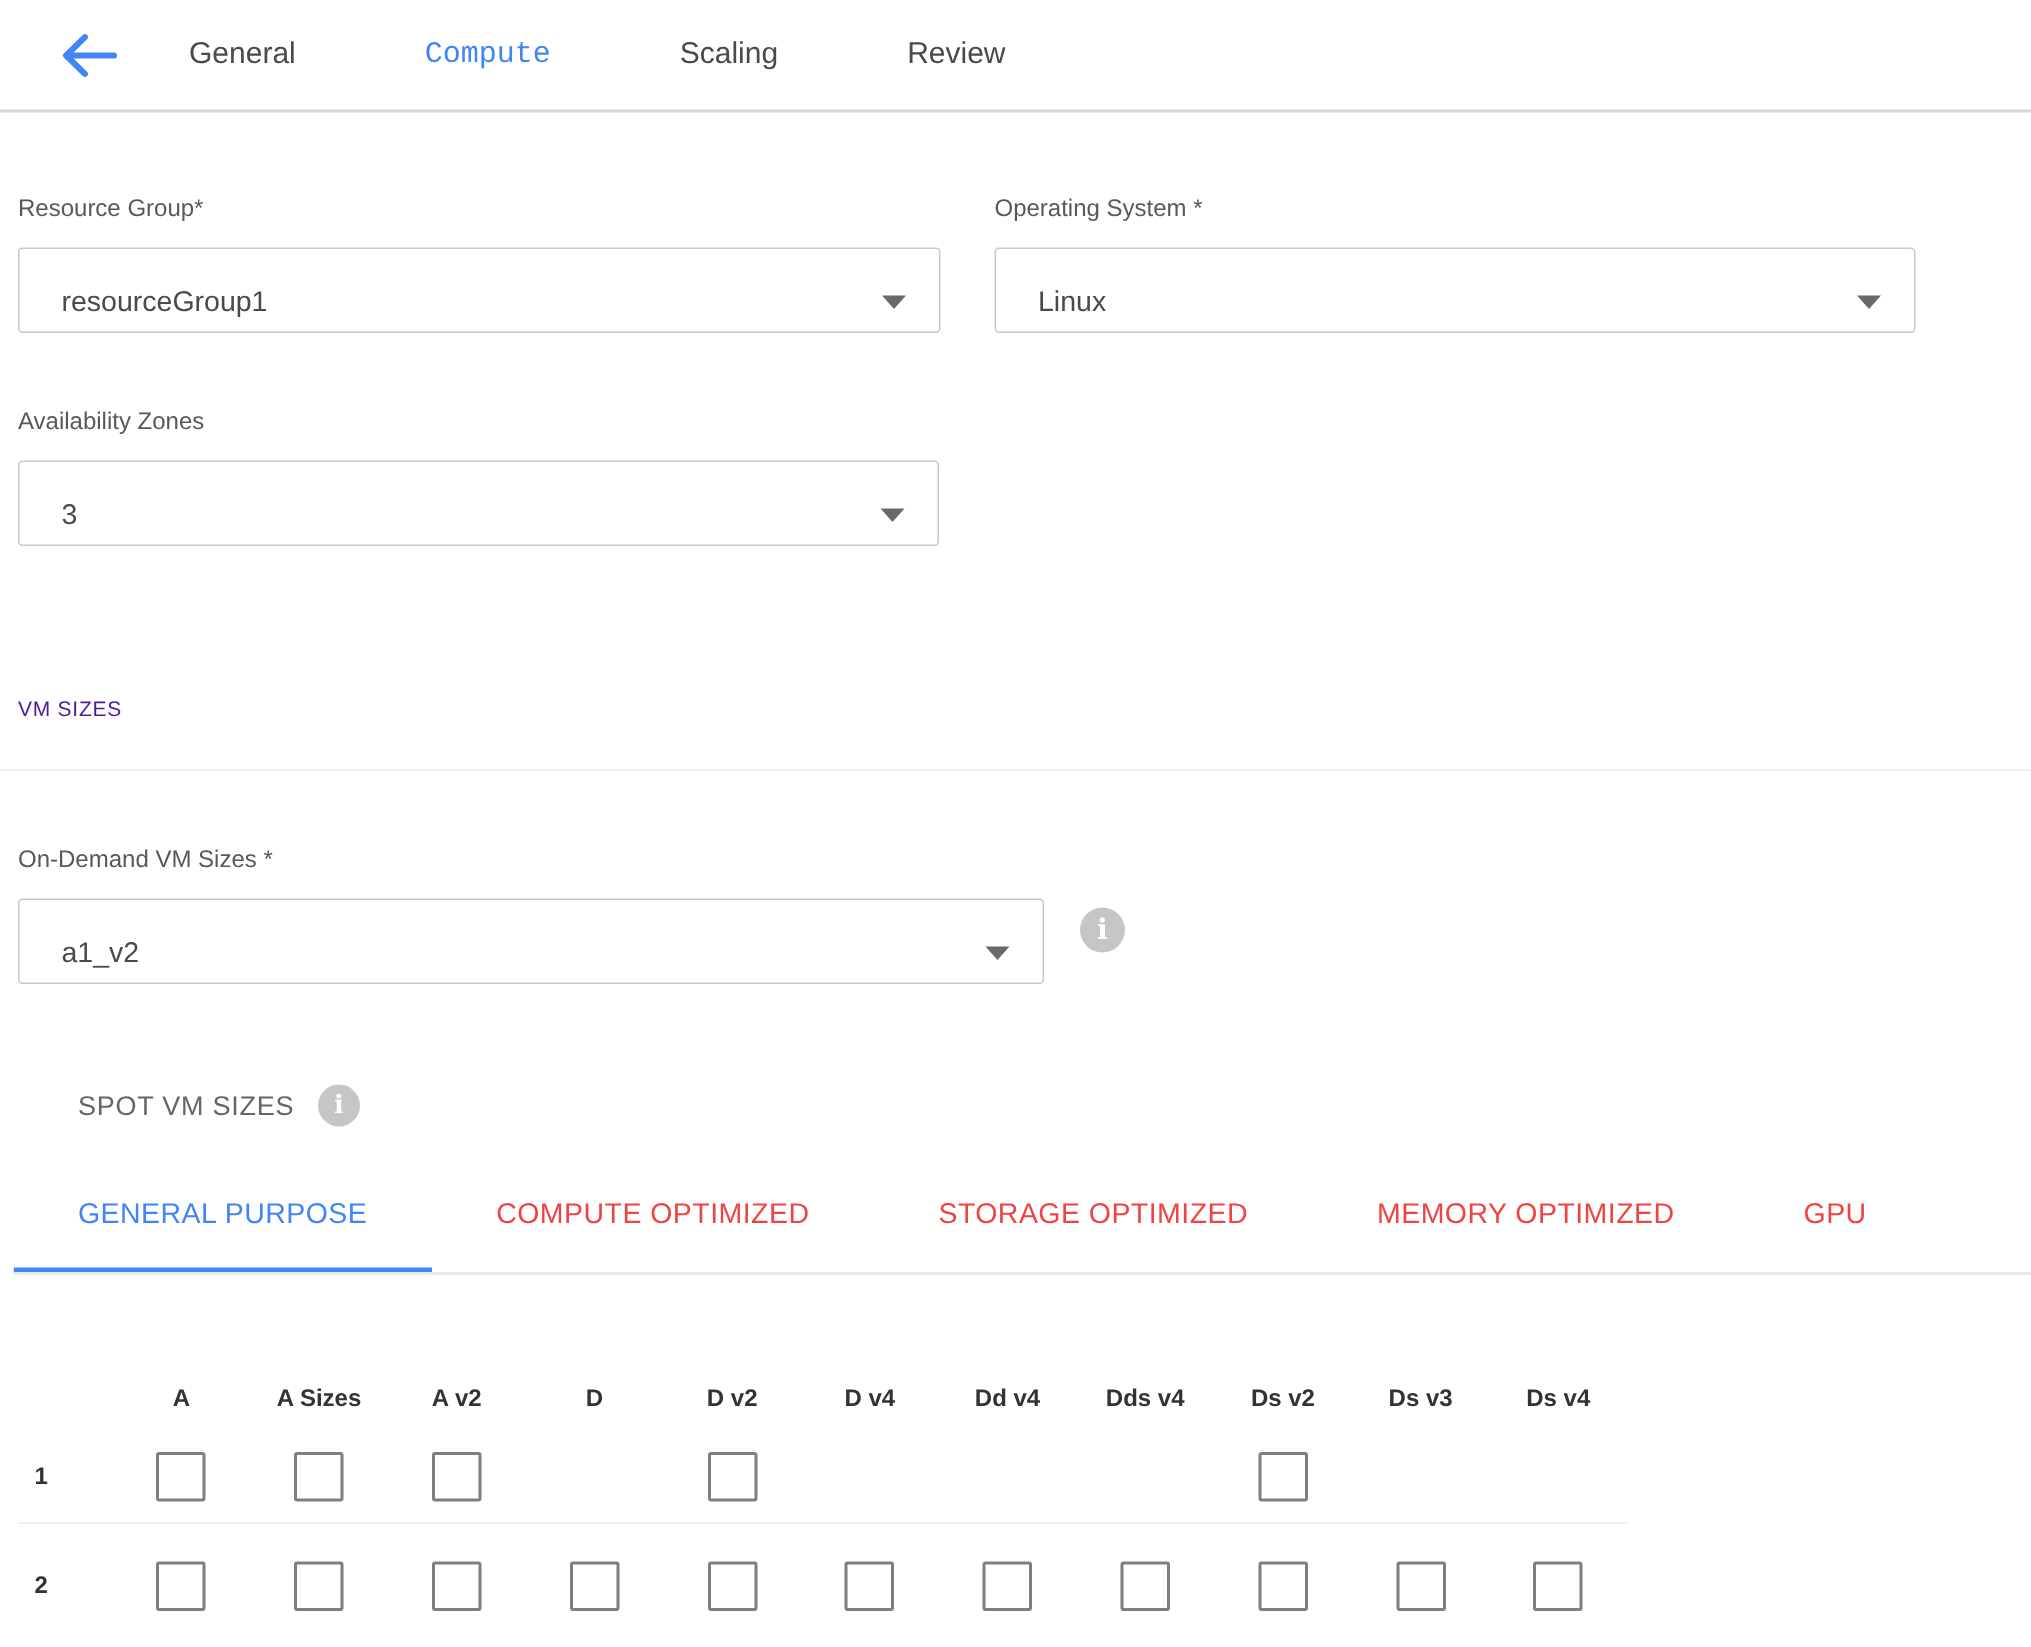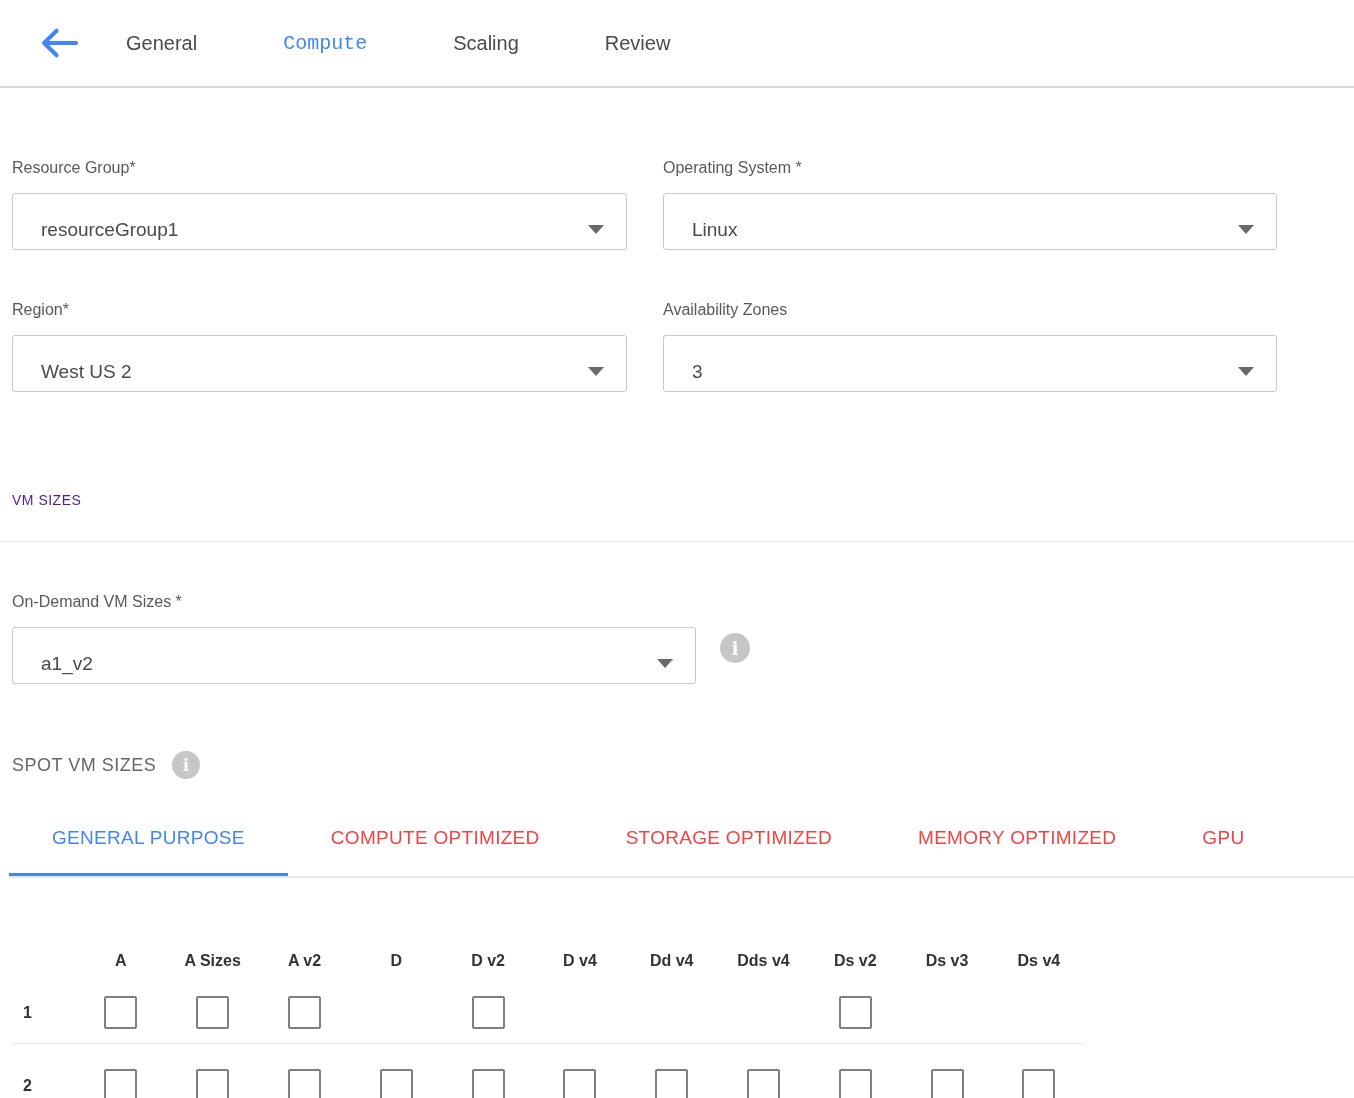--- a/index.html
+++ b/index.html
@@ -1,41 +1,41 @@
 <!DOCTYPE html>
 <html><head>
 <meta charset="utf-8">
 <style>
   * { box-sizing: border-box; margin: 0; padding: 0; }
   html, body { width: 1354px; height: 1098px; overflow: hidden; background: #ffffff; }
   body { font-family: "Liberation Sans", "DejaVu Sans", sans-serif; color: #4a4a4a; }
 
   
   .topnav {
-    height: 88px;
+    height: 75px;
     display: flex;
     align-items: center;
     border-bottom: 2px solid #d8d8d8;
     text-align: center;
   }
   .back-btn {
     background: none; border: none; cursor: pointer;
     margin-left: 38px; padding: 0; display: flex; align-items: center;
   }
   .step-tabs { display: flex; gap: 86px; margin-left: 46px; }
   .step-tab {
     font-size: 20px; color: #4a4a4a; cursor: pointer; white-space: nowrap;
   }
   .step-tab.active { color: #4285f4; font-family: Liberation Mono, monospace; }
 
   
   main { padding-left: 12px; }
 
   .form-row { display: flex; gap: 36px; }
-  .form-row.r1 { margin-top: 70px; }
+  .form-row.r1 { margin-top: 55px; }
   .form-row.r2 { margin-top: 50px; }
   .field.col-l { width: 615px; }
   .field.col-r { width: 614px; }
 
   .field-label { font-size: 16px; color: #595959; line-height: 20px; }
   .select {
     margin-top: 15px;
     height: 57px;
     border: 1px solid #c9c9c9;
     border-radius: 3px;
@@ -70,21 +70,21 @@
     width: 30px; height: 30px; border-radius: 50%;
     background: #c6c6c6; color: #ffffff;
     display: inline-flex; align-items: center; justify-content: center;
     font-size: 19px; font-weight: 700; font-family: "DejaVu Serif", serif;
     cursor: pointer; flex: 0 0 auto;
   }
   .spot-heading {
     margin-top: 67px;
     font-size: 18px; font-weight: 400; color: #666666;
     letter-spacing: 0.5px; line-height: 22px;
-    display: flex; align-items: center; gap: 16px;
+    display: flex; align-items: center; gap: 16px; margin-left: 40px;
   }
   .spot-heading .info-icon { width: 28px; height: 28px; font-size: 17px; }
 
   
   .spot-tabs {
     margin-top: 47px; margin-left: -3px;
     display: flex;
     border-bottom: 2px solid #e9e9e9;
     width: 1345px;
     overflow: hidden;
@@ -152,27 +152,20 @@
       </div>
       <div class="field col-r">
         <div class="field-label">Operating System *</div>
         <div class="select">
           <span class="select-value">Linux</span>
           <span class="caret"></span>
         </div>
       </div>
     </div>
   <div class="form-row r2" id="formRow2">
-      <div class="field col-l">
-        <div class="field-label">Region*</div>
-        <div class="select">
-          <span class="select-value">West US 2</span>
-          <span class="caret"></span>
-        </div>
-      </div>
       <div class="field col-r">
         <div class="field-label">Availability Zones</div>
         <div class="select">
           <span class="select-value">3</span>
           <span class="caret"></span>
         </div>
       </div>
     </div>
 
   <h2 class="section-heading">VM SIZES</h2>

